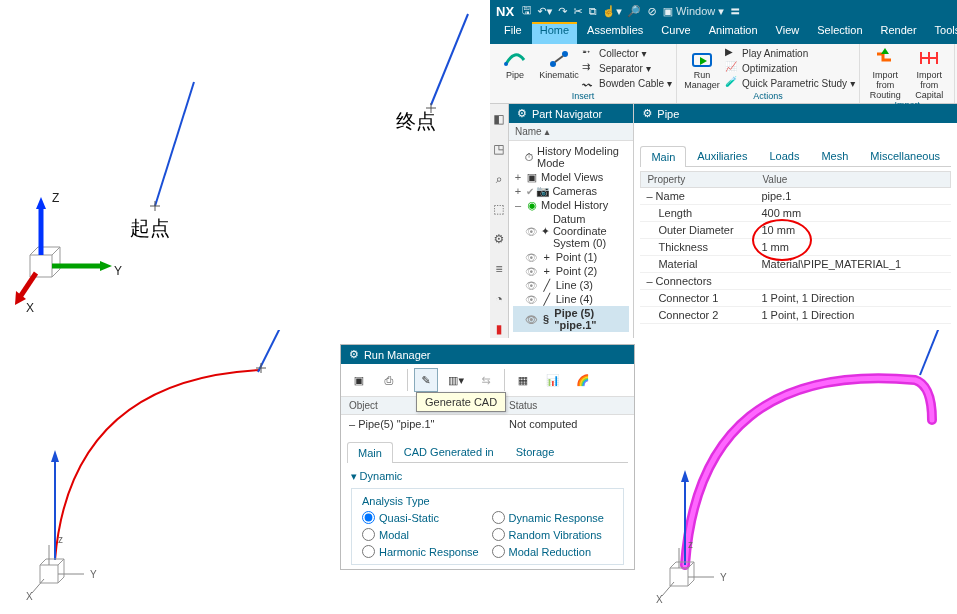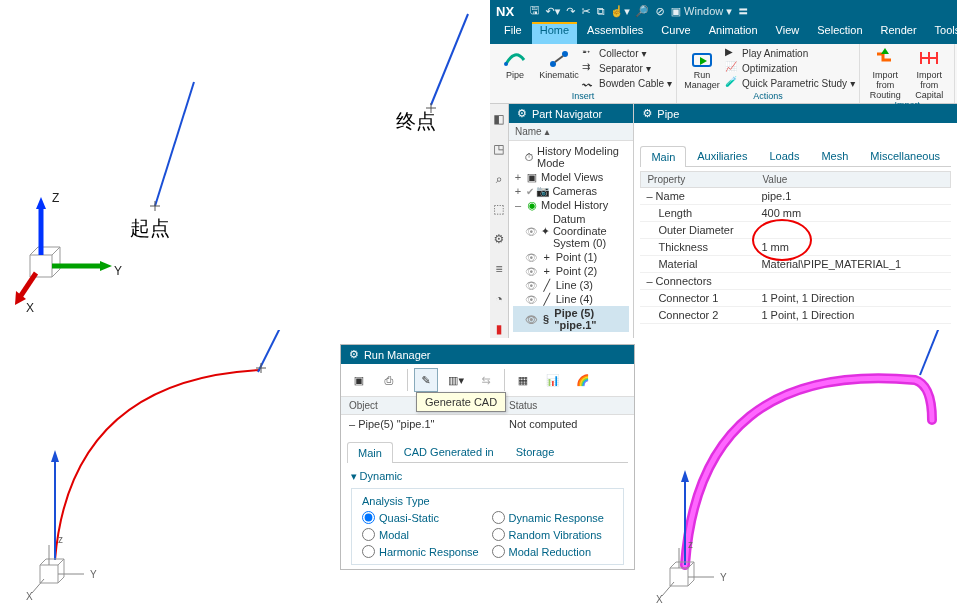--- a/index.html
+++ b/index.html
@@ -5,21 +5,21 @@
 * { box-sizing: border-box; margin: 0; padding: 0; font-family: "Segoe UI", Tahoma, sans-serif; }
 body { width: 957px; height: 614px; background: #fff; position: relative; font-size: 11px; color: #333; }
 
 
 .sketch-tl { position: absolute; left: 0; top: 0; width: 490px; height: 330px; }
 .sketch-tl svg { width: 100%; height: 100%; }
 .cn-label { position: absolute; font-size: 20px; font-family: SimSun, serif; color: #000; }
 
 
 .nx { position: absolute; left: 490px; top: 0; width: 467px; background: #fff; }
-.nx-titlebar { background: #006487; color: #fff; display: flex; align-items: center; height: 22px; padding: 0 6px; gap: 16px; }
+.nx-titlebar { background: #006487; color: #fff; display: flex; align-items: center; height: 22px; padding: 0 6px; gap: 8px; }
 .nx-titlebar .logo { font-weight: bold; font-size: 13px; }
 .nx-titlebar .tb-icons { display: flex; gap: 6px; font-size: 11px; align-items: center; }
 .nx-titlebar .tb-icons span { opacity: .9; }
 .nx-menubar { background: #006487; color: #fff; display: flex; height: 22px; padding: 0 6px; gap: 2px; }
 .nx-menubar .mitem { padding: 2px 8px; cursor: pointer; }
 .nx-menubar .mitem.active { background: #7dd3fc; color: #006487; border-top: 2px solid #ffb400; padding-top: 0; }
 .ribbon { display: flex; background: #f7f7f7; border-bottom: 1px solid #ccc; height: 60px; }
 .rgroup { border-right: 1px solid #ddd; padding: 2px 4px; display: flex; flex-direction: column; justify-content: space-between; }
 .rgroup-label { text-align: center; font-size: 9px; color: #006487; }
 .rgroup-items { display: flex; gap: 2px; align-items: flex-start; }
@@ -340,20 +340,21 @@
         <div class="prow">
             <div class="pk">– <span>Name</span></div>
             <div class="pv">pipe.1</div>
           </div>
         <div class="prow sub">
             <div class="pk">Length</div>
             <div class="pv">400 mm</div>
           </div>
         <div class="prow sub">
             <div class="pk">Outer Diameter</div>
+            <div class="pv">10 mm</div>
           </div>
         <div class="prow sub">
             <div class="pk">Thickness</div>
             <div class="pv">1 mm</div>
           </div>
         <div class="prow sub">
             <div class="pk">Material</div>
             <div class="pv">Material\PIPE_MATERIAL_1</div>
           </div>
         <div class="prow">

